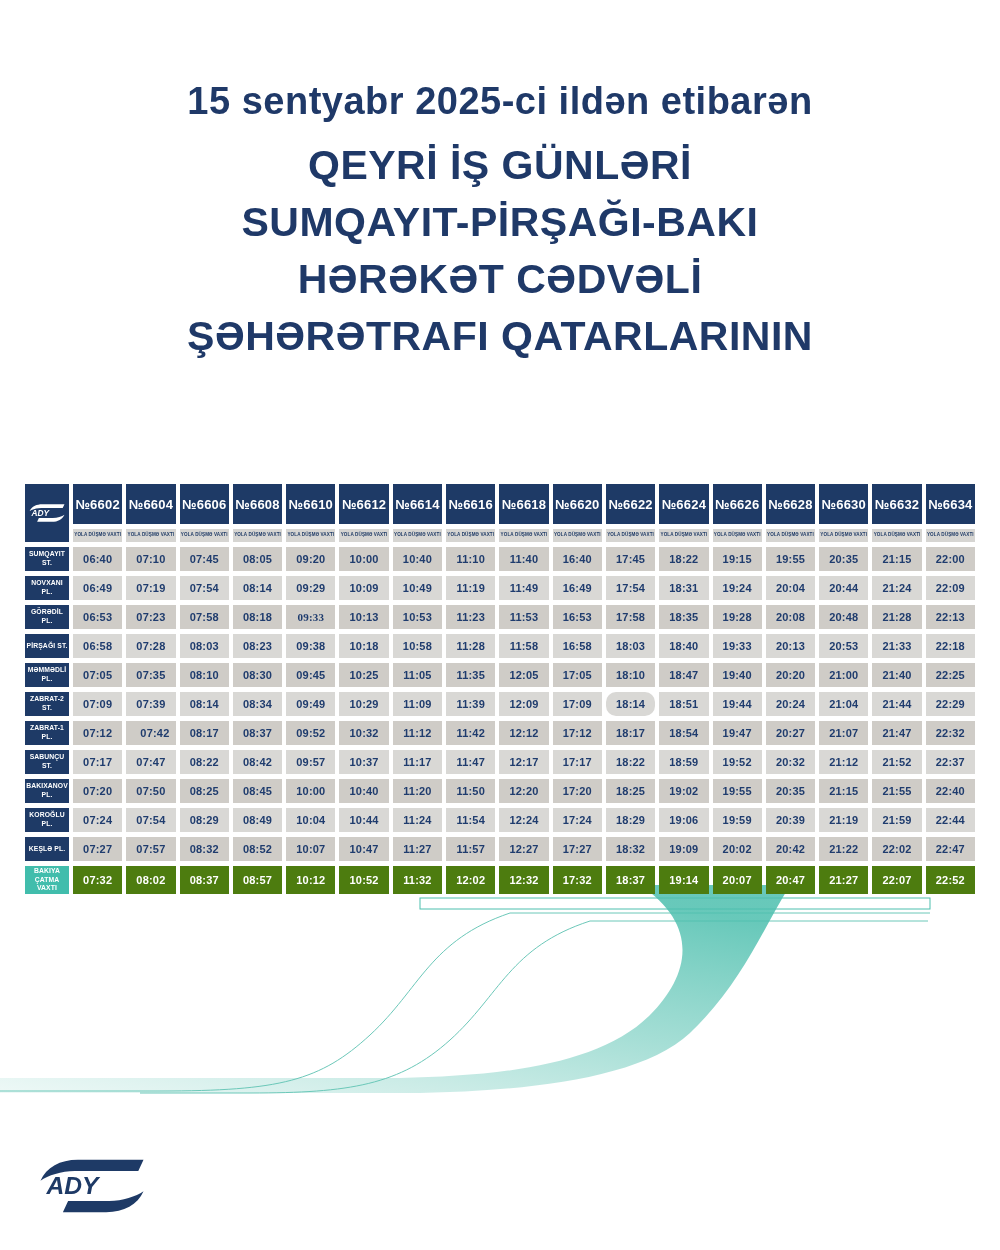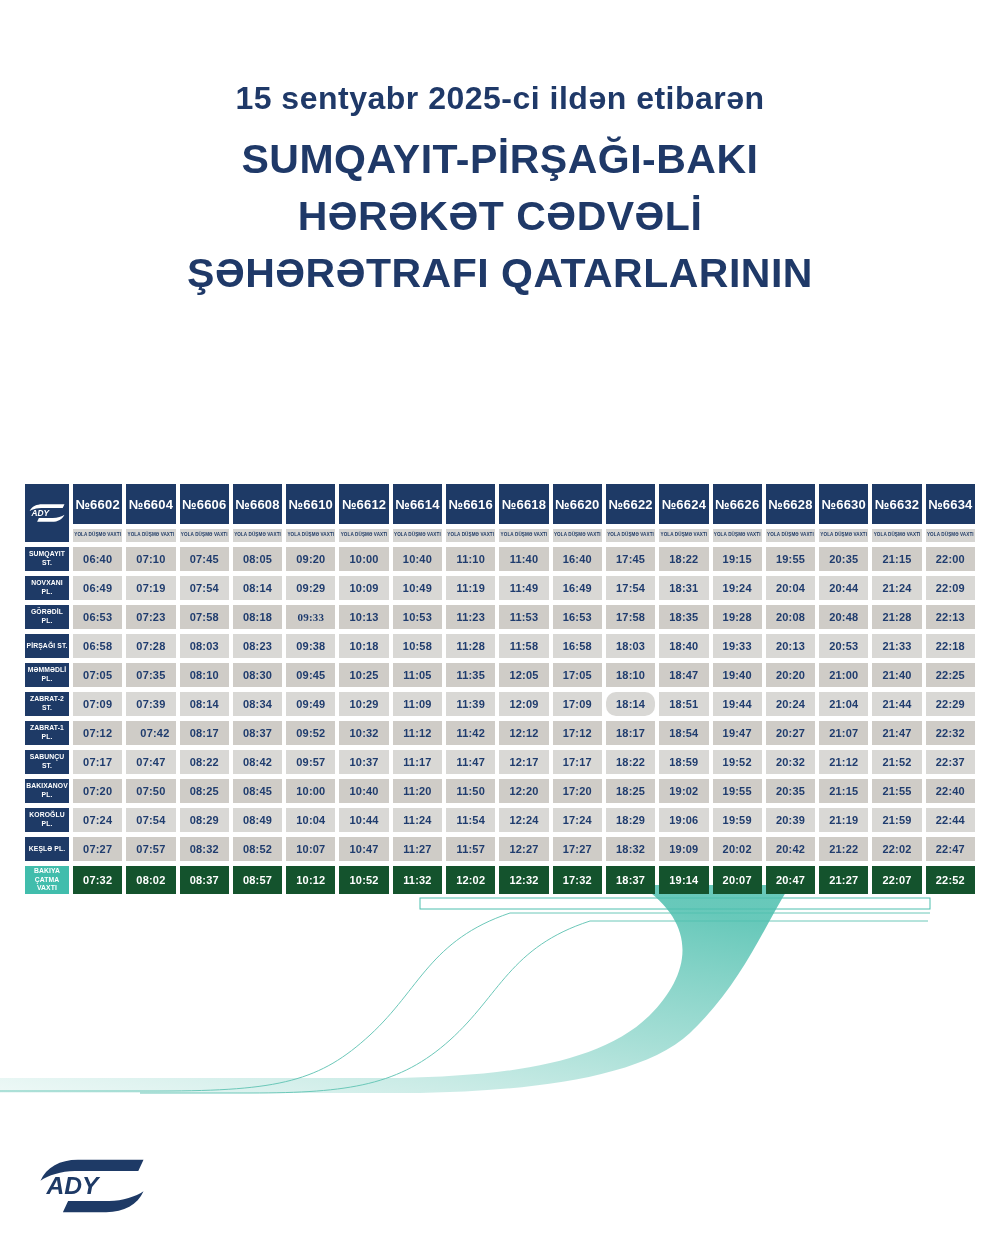--- a/index.html
+++ b/index.html
@@ -3,50 +3,51 @@
 <meta charset="utf-8">
 <style>
   html,body{margin:0;padding:0;}
   body{
     width:1000px;height:1250px;position:relative;background:#ffffff;
     font-family:"Liberation Sans", sans-serif;overflow:hidden;
   }
   
   .title{position:absolute;top:80px;left:0;width:1000px;text-align:center;
          color:#1F3968;font-weight:bold;z-index:3;}
-  .title-line1{font-size:32px;letter-spacing:0.5px;margin-bottom:14px;}
+  .title-line1{font-size:38px;letter-spacing:0.5px;margin-bottom:14px;}
   .title-upper{font-size:41px;line-height:57px;letter-spacing:0.5px;}
   
   .timetable{position:absolute;left:25px;top:484px;width:950px;display:grid;
              grid-template-columns:44px repeat(17,1fr);
              grid-template-rows:40px 13px repeat(11,24px) 28px;
              column-gap:4px;row-gap:5px;z-index:2;}
   .cell{display:flex;align-items:center;justify-content:center;}
   .logo-cell{grid-column:1;grid-row:1/3;background:#1E3A66;}
   .train-header{background:#1E3A66;color:#ffffff;font-weight:bold;font-size:13px;
                 letter-spacing:0.2px;}
   .subhead{background:#D6D5D2;color:#1E3A66;font-weight:bold;font-size:4.6px;
            letter-spacing:0.1px;text-align:center;line-height:1;}
   .station{background:#1E3A66;color:#ffffff;font-weight:bold;font-size:6.8px;
            text-align:center;white-space:pre-line;line-height:1.3;letter-spacing:0.1px;}
   .time{color:#1F3C6E;font-weight:bold;font-size:11px;letter-spacing:0.2px;}
   .shade-a{background:#CFCCC7;}
   .shade-b{background:#D9D8D5;}
-  .teal{background:#14532d;color:#ffffff;}
+  .teal{background:#4d7c0f;color:#ffffff;}
   .station.teal{background:#41BDAC;}
   
   .decor{position:absolute;left:0;top:885px;width:1000px;height:230px;z-index:1;}
   
   .footer-logo{position:absolute;left:36px;top:1150px;width:112px;height:72px;z-index:3;}
 </style>
 </head>
 <body>
 
 <div class="title">
   <div class="title-line1">15 sentyabr 2025-ci ildən etibarən</div>
+  <div class="title-upper">QEYRİ İŞ GÜNLƏRİ</div>
   <div class="title-upper">SUMQAYIT-PİRŞAĞI-BAKI</div>
   <div class="title-upper">HƏRƏKƏT CƏDVƏLİ</div>
   <div class="title-upper">ŞƏHƏRƏTRAFI QATARLARININ</div>
 </div>
 
 <div class="timetable">
   <div class="cell logo-cell">
     <svg width="38" height="24" viewBox="0 0 150 90" aria-hidden="true">
       <g fill="#ffffff">
         <path d="M6,38 C14,20 32,10 56,10 L144,10 L137,25 L52,25 C34,25 16,31 6,38 Z"></path>

